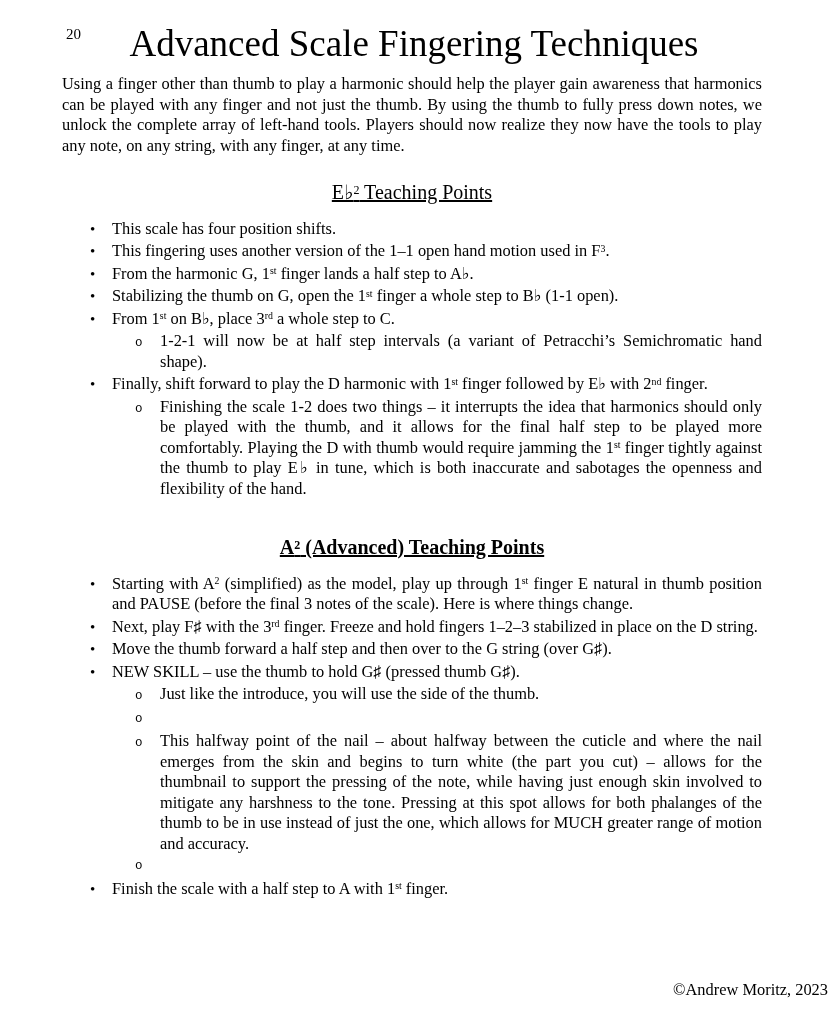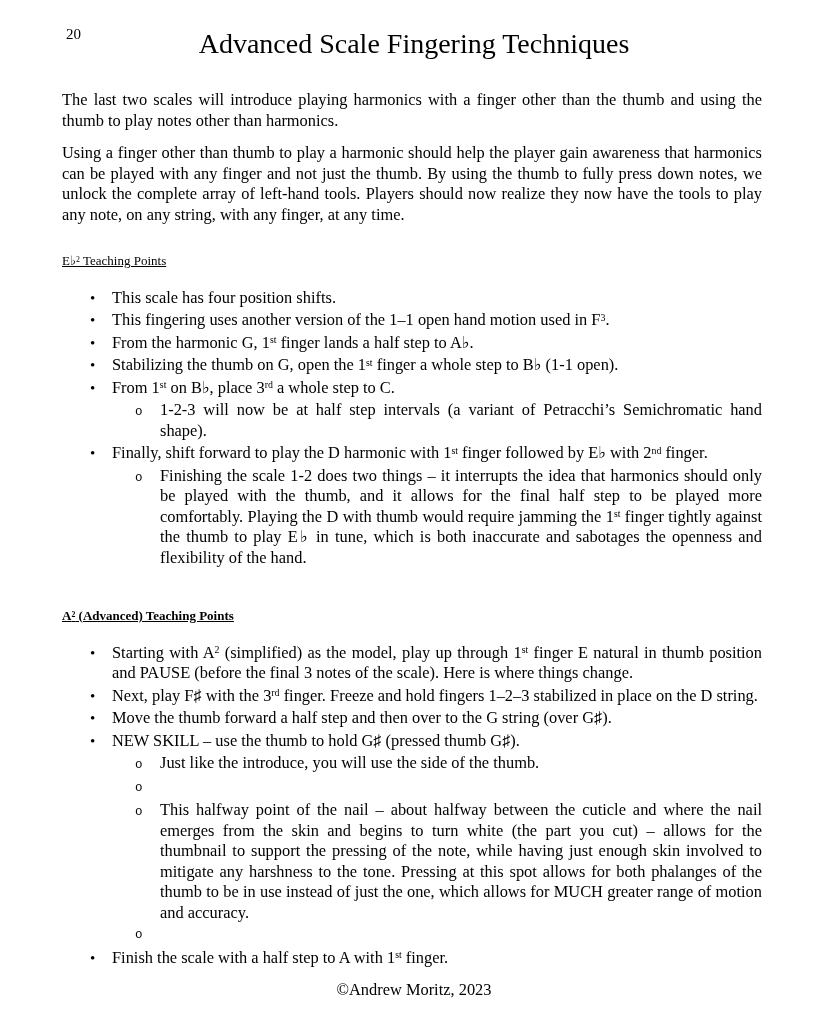--- a/index.html
+++ b/index.html
@@ -15,36 +15,37 @@
   }
   .page-number {
     position: absolute;
     left: 66px; top: 27px;
     font-size: 15px;
     line-height: 14px;
   }
   .title {
     margin: 26px 0 0 0;
     text-align: center;
-    font-size: 28px;
+    font-size: 37px;
     line-height: 36px;
     font-weight: normal;
   }
   .content {
     margin: 0 66px 0 62px; 
   }
   .para { margin: 0; text-align: justify; }
   .para-1 { margin-top: 28px; }
   .para-2 { margin-top: 12px; }
   .section-heading {
     margin: 0;
-    font-size: 13px;
+    font-size: 20px;
     line-height: 20.5px;
     font-weight: normal;
     text-decoration: underline;
+    text-align: center;
   }
   .heading-eb { margin-top: 26px; }
   .heading-a  { margin-top: 38px; font-weight: bold; }
   ul.points {
     list-style: none;
     margin: 16px 0 0 0;
     padding: 0;
   }
   ul.points li {
     display: flex;
@@ -62,34 +63,33 @@
     font-size: 0.6em;
     line-height: 0;
     vertical-align: baseline;
     position: relative;
     top: -0.45em;
   }
   .footer {
     position: absolute;
     left: 0; right: 0;
     top: 980px;
-    text-align: center;
+    text-align: right;
     font-size: 16.4px;
   }
 </style>
 </head>
 <body>
 
 <div class="page-number">20</div>
 
 <h1 class="title">Advanced Scale Fingering Techniques</h1>
 
 <div class="content">
 
-  <p class="para para-1">The last two scales will introduce playing harmonics with a finger other than the thumb and using the thumb to play notes other than harmonics.</p>
 
   <p class="para para-2">Using a finger other than thumb to play a harmonic should help the player gain awareness that harmonics can be played with any finger and not just the thumb. By using the thumb to fully press down notes, we unlock the complete array of left-hand tools. Players should now realize they now have the tools to play any note, on any string, with any finger, at any time.</p>
 
   <h2 class="section-heading heading-eb">E♭<sup>2</sup> Teaching Points</h2>
 
   <ul class="points">
     <li class="lvl1">
       <span class="marker m1">•</span>
       <span class="li-text">This scale has four position shifts.</span>
     </li>
@@ -104,21 +104,21 @@
     <li class="lvl1">
       <span class="marker m1">•</span>
       <span class="li-text">Stabilizing the thumb on G, open the 1<sup>st</sup> finger a whole step to B♭ (1-1 open).</span>
     </li>
     <li class="lvl1">
       <span class="marker m1">•</span>
       <span class="li-text">From 1<sup>st</sup> on B♭, place 3<sup>rd</sup> a whole step to C.</span>
     </li>
     <li class="lvl2">
       <span class="marker m2">o</span>
-      <span class="li-text">1-2-3 will now be at half step intervals (a variant of Petracchi’s Semichromatic hand shape).</span>
+      <span class="li-text">1-2-1 will now be at half step intervals (a variant of Petracchi’s Semichromatic hand shape).</span>
     </li>
     <li class="lvl1">
       <span class="marker m1">•</span>
       <span class="li-text">Finally, shift forward to play the D harmonic with 1<sup>st</sup> finger followed by E♭ with 2<sup>nd</sup> finger.</span>
     </li>
     <li class="lvl2">
       <span class="marker m2">o</span>
       <span class="li-text">Finishing the scale 1-2 does two things – it interrupts the idea that harmonics should only be played with the thumb, and it allows for the final half step to be played more comfortably. Playing the D with thumb would require jamming the 1<sup>st</sup> finger tightly against the thumb to play E♭ in tune, which is both inaccurate and sabotages the openness and flexibility of the hand.</span>
     </li>
   </ul>

